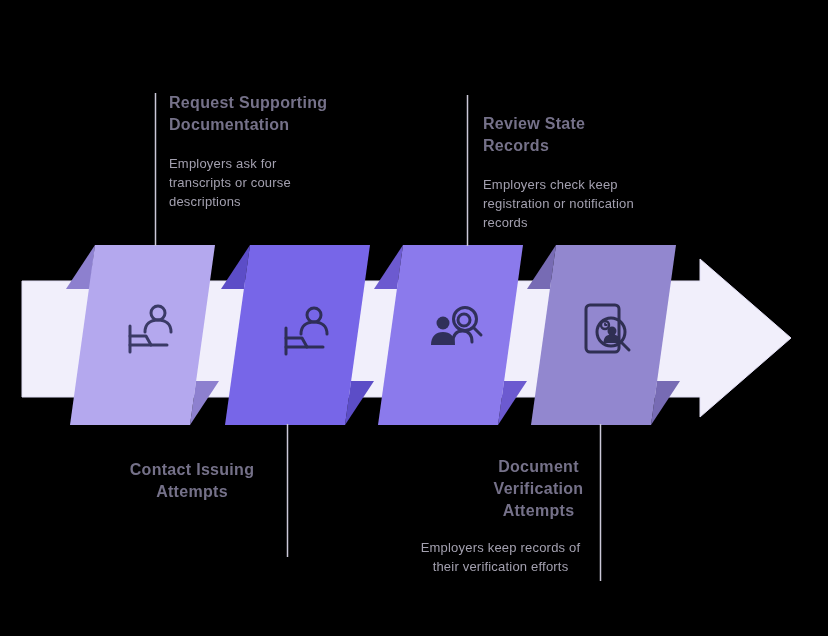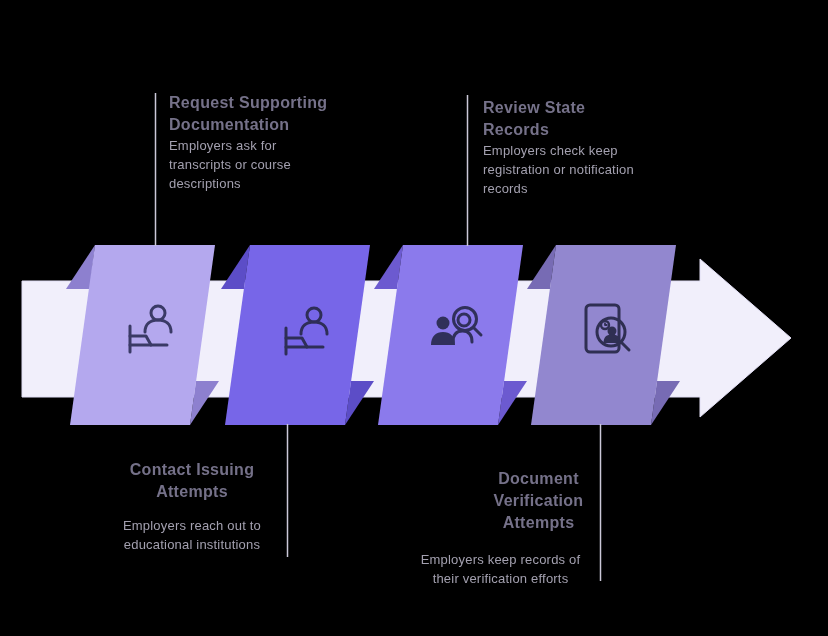--- a/index.html
+++ b/index.html
@@ -8,21 +8,21 @@
     overflow:hidden;font-family:"Liberation Sans",sans-serif;
   }
   .diagram-svg{position:absolute;left:0;top:0;z-index:1;}
   .callout{position:absolute;z-index:2;}
   .callout-title{
     font-weight:700;font-size:16px;line-height:22px;color:#757189;
     letter-spacing:.3px;white-space:pre-line;
   }
   .callout-desc{
     font-size:13px;line-height:19px;color:#a3a0af;letter-spacing:.2px;
-    white-space:pre-line;
+    white-space:pre-line;margin-top:18px;
   }
   .align-center{text-align:center;}
   .callout-2 .callout-desc{margin-top:13px;}
   .callout-4 .callout-title{transform:translateX(38px);}
   .callout-4 .callout-desc{margin-top:16px;}
 </style>
 </head>
 <body>
 
 <div class="canvas">
@@ -93,36 +93,34 @@
   </svg>
 
   <div class="callout callout-1" style="left:169px;top:92px;width:230px;">
     <div class="callout-title">Request Supporting
 Documentation</div>
     <div class="callout-desc">Employers ask for
 transcripts or course
 descriptions</div>
   </div>
 
-  <div class="callout callout-3" style="left:483px;top:97px;width:230px;">
+  <div class="callout callout-3" style="left:483px;top:113px;width:230px;">
     <div class="callout-title">Review State
 Records</div>
     <div class="callout-desc">Employers check keep
 registration or notification
 records</div>
   </div>
 
   <div class="callout callout-2 align-center" style="left:103px;top:459px;width:178px;">
     <div class="callout-title">Contact Issuing
 Attempts</div>
-    <div class="callout-desc">Employers reach out to
-educational institutions</div>
   </div>
 
-  <div class="callout callout-4 align-center" style="left:398px;top:468px;width:205px;">
+  <div class="callout callout-4 align-center" style="left:398px;top:456px;width:205px;">
     <div class="callout-title">Document
 Verification
 Attempts</div>
     <div class="callout-desc">Employers keep records of
 their verification efforts</div>
   </div>
 
 </div>
 
 </body></html>

